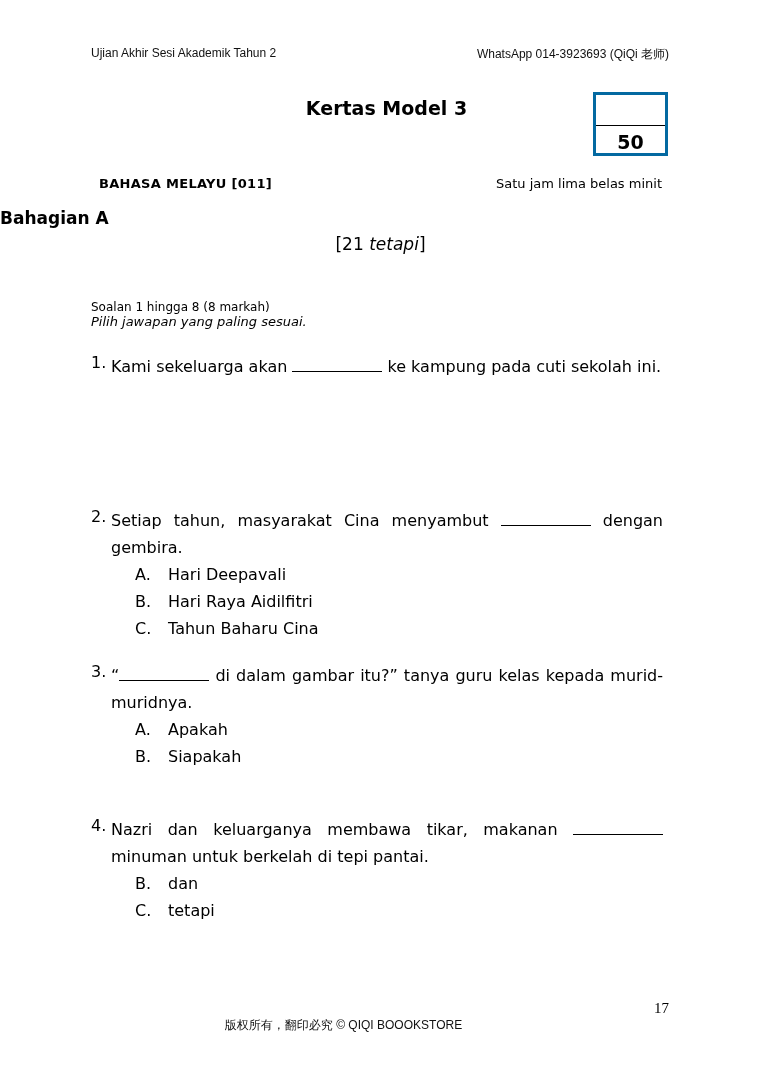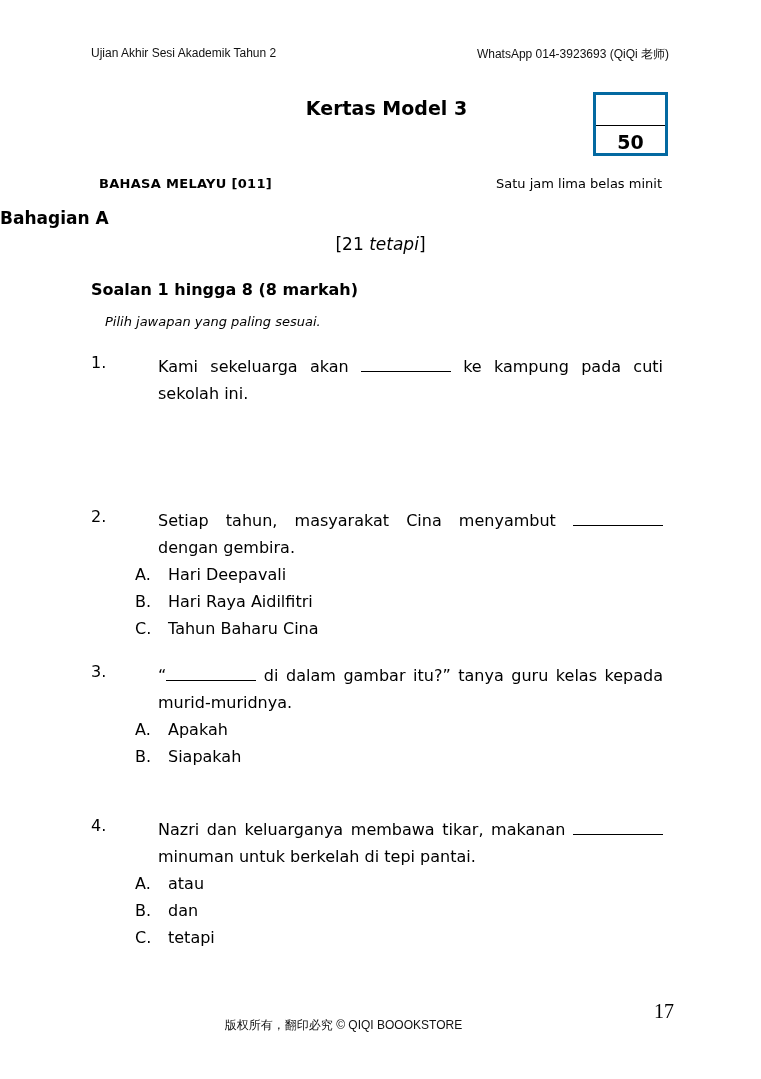--- a/index.html
+++ b/index.html
@@ -40,42 +40,42 @@
     position: absolute; top: 208px; left: 0; width: 761px; text-align: left;
     font-size: 17px; font-weight: bold;
   }
   .section-marks {
     position: absolute; top: 234px; left: 0; width: 761px; text-align: center;
     font-size: 17px;
   }
   .section-marks i { font-style: italic; }
 
   .q-heading {
-    position: absolute; top: 280px; left: 91px; font-size: 16px; font-weight: bold;
+    position: absolute; top: 300px; left: 91px; font-size: 12px; font-weight: normal;
   }
   .q-instr {
-    position: absolute; top: 314px; left: 105px; font-size: 13px; font-style: italic;
+    position: absolute; top: 314px; left: 91px; font-size: 13px; font-style: italic;
   }
 
   .question { position: absolute; left: 91px; width: 572px; font-size: 16px; }
   .q-num { position: absolute; left: 0; top: 0; }
   .q-text {
-    margin-left: 67px; line-height: 27px; text-align: justify;
+    margin-left: 20px; line-height: 27px; text-align: justify;
     text-align-last: left;
   }
   .blank {
     display: inline-block; width: 90px; border-bottom: 1px solid #000;
     height: 14px; vertical-align: baseline;
   }
   .options { margin-left: 44px; }
   .opt { height: 27px; line-height: 27px; }
   .opt-letter { display: inline-block; width: 33px; }
 
   .page-num {
-    position: absolute; top: 1000px; left: 654px; font-size: 20px;
+    position: absolute; top: 1000px; left: 654px; font-size: 15px;
     font-family: "Liberation Serif", serif;
   }
   .footer {
     position: absolute; top: 1017px; left: 0; width: 687px; text-align: center;
     font-size: 12px; font-family: "Liberation Sans", sans-serif; color: #111;
   }
 </style>
 </head>
 <body>
 
@@ -118,20 +118,19 @@
   <div class="options">
     <div class="opt"><span class="opt-letter">A.</span><span>Apakah</span></div>
     <div class="opt"><span class="opt-letter">B.</span><span>Siapakah</span></div>
   </div>
 </div>
 
 <div class="question" style="top:816px;">
   <span class="q-num">4.</span>
   <div class="q-text"><span>Nazri dan keluarganya membawa tikar, makanan </span><span class="blank"></span><span> minuman untuk berkelah di tepi pantai.</span></div>
   <div class="options">
-    <div class="opt"><span class="opt-letter">A.</span><span>atau</span></div>
     <div class="opt"><span class="opt-letter">B.</span><span>dan</span></div>
     <div class="opt"><span class="opt-letter">C.</span><span>tetapi</span></div>
   </div>
 </div>
 
 <div class="page-num">17</div>
 <div class="footer">版权所有，翻印必究 © QIQI BOOOKSTORE</div>
 
 </body></html>

